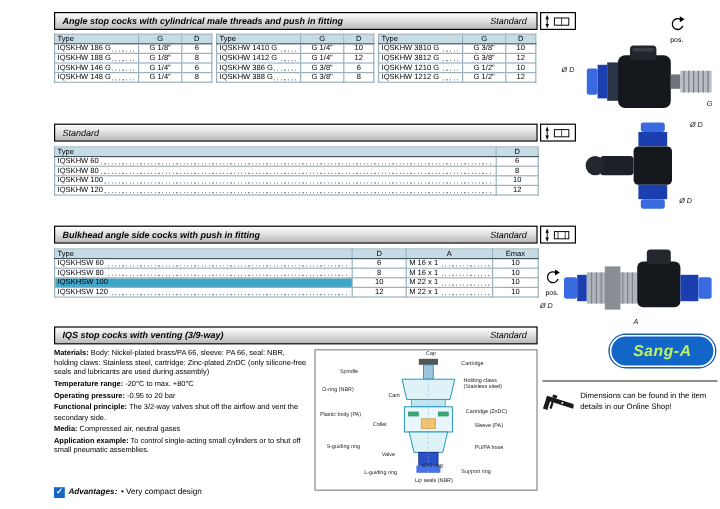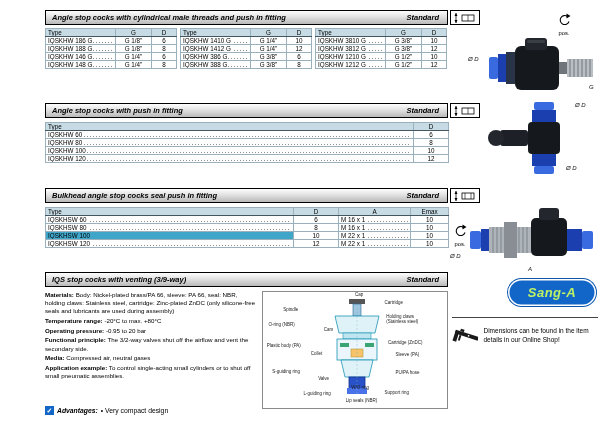--- a/index.html
+++ b/index.html
@@ -5,21 +5,21 @@
   * { margin:0; padding:0; box-sizing:border-box; }
   html,body { width:600px; height:424px; background:#fff; font-family:"Liberation Sans", sans-serif; color:#000; }
   .page { position:relative; width:600px; height:424px; overflow:hidden; background:#fff; }
   .abs { position:absolute; }
 
   
   .hbar { position:absolute; left:45px; width:403px; height:15px; border:1px solid #000;
           background:linear-gradient(180deg,#fdfdfd 0%,#e2e2e2 45%,#b9b9b9 100%);
           display:flex; align-items:center; justify-content:space-between; padding:0 8px 0 6px; }
   .hbar .ht { font-size:7.5px; font-weight:bold; font-style:italic; white-space:nowrap; }
-  .hbar .hb { font-size:7.5px; font-weight:bold; font-style:italic; }
+  .hbar .hb { font-size:7.5px; font-weight:normal; font-style:italic; }
   .ibox { position:absolute; left:450px; width:30px; height:15px; border:1px solid #000; background:#fff;
           display:flex; align-items:center; justify-content:center; }
 
   
   table.cat { position:absolute; border-collapse:collapse; table-layout:fixed; font-size:6.3px; background:#fff; border:1px solid #44565f; }
   .cat th,.cat td { border:1px solid #9ab0bc; height:8px; line-height:7px; padding:0 2px; white-space:nowrap; overflow:hidden; }
   .cat thead th { background:#c7dbe4; font-weight:normal; text-align:center; border-bottom:1px solid #44565f; }
   .cat thead th.tl { text-align:left; }
   .cat td.c { text-align:center; }
   .cat td.dl { background-image:repeating-linear-gradient(90deg,#8f8f8f 0 1px,transparent 1px 3px);
@@ -200,21 +200,20 @@
     <rect x="38" y="2" width="22" height="12" rx="3" fill="#23272d"></rect>
     <rect x="40" y="4" width="18" height="3" rx="1.5" fill="#3a3f46"></rect>
     <rect x="72" y="26" width="8" height="12" fill="#6f757b"></rect>
     <rect x="80" y="23" width="26" height="18" fill="#b9bec4"></rect>
     <path d="M83 23 v18 M87 23 v18 M91 23 v18 M95 23 v18 M99 23 v18 M103 23 v18" stroke="#71777d" stroke-width="1"></path>
   </svg>
   <span class="lbl" style="left:468px; top:56px;">Ø D</span>
   <span class="lbl" style="left:589px; top:84px;">G</span>
 
   <div class="hbar" style="top:103px;">
-    <span class="ht">Angle stop cocks with push in fitting</span>
     <span class="hb">Standard</span>
   </div>
   <div class="ibox" style="top:103px;">
     <svg width="26" height="12" viewBox="0 0 26 12">
       <path d="M4 1 V11" stroke="#000" stroke-width="0.8"></path>
       <path d="M4 1 l-1.5 3 h3 z" fill="#000"></path>
         <path d="M4 11 l-1.5 -3 h3 z" fill="#000"></path>
       <rect x="10" y="3" width="12" height="6" fill="none" stroke="#000" stroke-width="0.8"></rect>
       <path d="M16 3 V9" stroke="#000" stroke-width="0.6"></path>
     </svg>
@@ -257,21 +256,21 @@
     <rect x="46" y="22" width="32" height="32" rx="4" fill="#15181c"></rect>
     <rect x="18" y="30" width="28" height="16" rx="3" fill="#1d2127"></rect>
     <circle cx="14" cy="38" r="8" fill="#23272d"></circle>
     <rect x="50" y="54" width="24" height="12" fill="#1c3fb0"></rect>
     <rect x="52" y="66" width="20" height="8" rx="2" fill="#3a6ae0"></rect>
   </svg>
   <span class="lbl" style="left:575px; top:102px;">Ø D</span>
   <span class="lbl" style="left:566px; top:165px;">Ø D</span>
 
   <div class="hbar" style="top:188px;">
-    <span class="ht">Bulkhead angle stop cocks seal push in fitting</span>
+    <span class="ht">Bulkhead angle side cocks with push in fitting</span>
     <span class="hb">Standard</span>
   </div>
   <div class="ibox" style="top:188px;">
     <svg width="26" height="12" viewBox="0 0 26 12">
       <path d="M4 1 V11" stroke="#000" stroke-width="0.8"></path>
       <path d="M4 1 l-1.5 3 h3 z" fill="#000"></path>
         <path d="M4 11 l-1.5 -3 h3 z" fill="#000"></path>
       <rect x="10" y="3" width="12" height="6" fill="none" stroke="#000" stroke-width="0.8"></rect>
       <path d="M13 3 V9 M19 3 V9" stroke="#000" stroke-width="0.6"></path>
     </svg>

